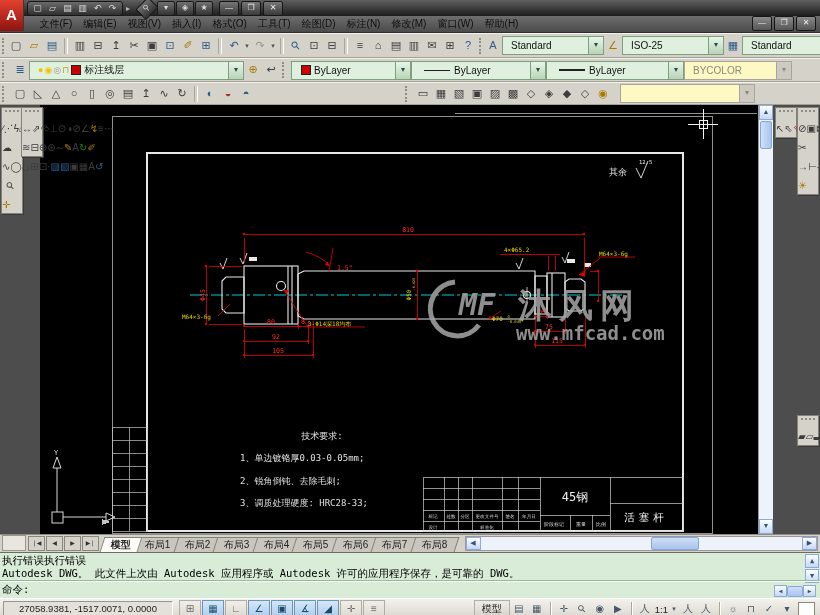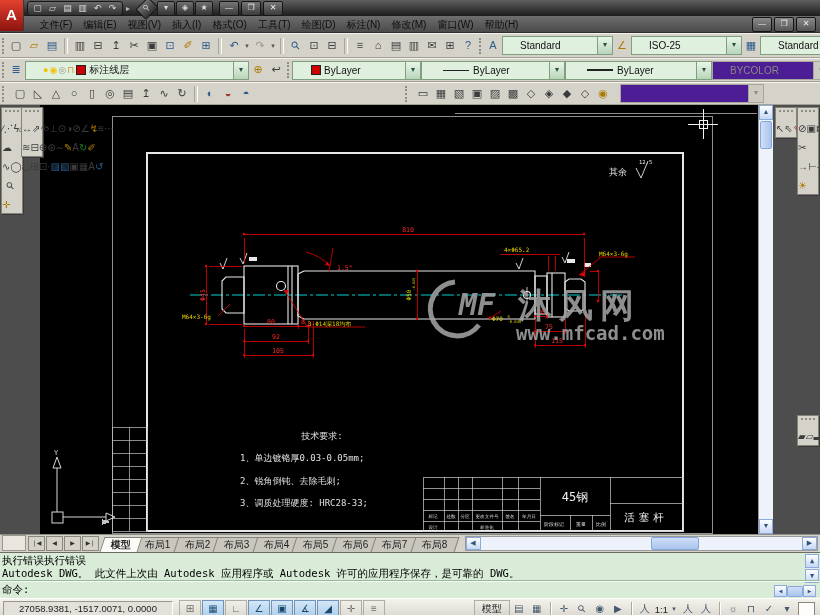--- a/index.html
+++ b/index.html
@@ -16,38 +16,38 @@
   .ic-input{width:160px;height:11px;background:#d9efd9;border:1px solid #6f8f6f;font-size:8.5px;color:#333;padding:0 3px;}
   .ic-input::placeholder{color:#70926f;}
   .icbtns{display:flex;margin:0 4px;}
   .icb{width:16px;height:13px;background:linear-gradient(#707070,#333);border:1px solid #191919;color:#ddd;
        font-size:8px;line-height:12px;text-align:center;margin-left:1px;border-radius:2px;}
   .wbtns{display:flex;margin-right:3px;}
   .wbtn{width:18px;height:13px;background:linear-gradient(#777,#3a3a3a);border:1px solid #151515;color:#eee;
         font-size:8px;line-height:11px;text-align:center;margin-left:2px;border-radius:2px;}
   .rot45{display:inline-block;transform:rotate(-45deg);}
   
-  .menubar{height:16px;background:linear-gradient(#6e6e6e,#4a4a4a);display:flex;align-items:center;padding-left:34px;
+  .menubar{height:16px;background:linear-gradient(#6e6e6e,#4a4a4a);display:flex;padding-left:34px;
            border-bottom:1px solid #2e2e2e;position:relative;z-index:5;}
   .mitem{font-size:10px;color:#0d0d0d;padding:0 5.5px;line-height:15px;white-space:nowrap;}
   .docbtns{margin-left:auto;display:flex;margin-right:4px;}
   .docbtns .wbtn{background:linear-gradient(#8a8a8a,#555);}
   
   .tbrow{display:flex;align-items:center;background:#d5d2ca;border-top:1px solid #f4f2ec;border-bottom:1px solid #a39f95;overflow:hidden;}
   .r1{height:23px;} .r2{height:22px;} .r3{height:21px;}
   .grip{width:4px;height:16px;margin:0 3px 0 2px;border-left:2px dotted #8f8c84;}
   .tbi{width:18px;height:18px;line-height:17px;text-align:center;font-size:11px;color:#3c3c3c;flex:none;}
   .tbi.sep{width:2px;height:16px;border-left:1px solid #a8a59b;border-right:1px solid #fcfbf7;margin:0 3px;}
   .tbi.sm{width:8px;font-size:7px;color:#555;}
   .cy{color:#a97c00;} .cb{color:#2b5d8b;} .cr{color:#a33026;} .cg{color:#1e7e1e;} .gray{color:#9a978f;}
   .combo{display:flex;align-items:center;height:17px;background:#dff0df;border:1px solid #7fa07f;font-size:10px;color:#111;
-         padding-left:17px;flex:none;}
+         padding-left:8px;flex:none;}
   .combo .arrow{margin-left:auto;width:14px;height:100%;background:linear-gradient(#e8f5e8,#b9d4b9);border-left:1px solid #7fa07f;
                 text-align:center;font-size:8px;line-height:16px;color:#24513f;}
-  .combo.disabled{background:#4c1d95;border-color:#a8a59d;color:#8b887f;}
+  .combo.disabled{background:#fef9c3;border-color:#a8a59d;color:#8b887f;}
   .combo.disabled .arrow{background:#cdcac2;color:#8b887f;border-color:#a8a59d;}
   .mi{font-size:9px;margin-right:1px;line-height:15px;}
   .sw{width:8px;height:8px;background:#c00;border:1px solid #222;margin:0 3px 0 1px;flex:none;}
   .lt{width:26px;border-top:1px solid #222;margin:0 4px;flex:none;}
   .lt.thick{border-top-width:2px;}
   
   .main{position:relative;height:429px;background:#4d4d4d;}
   .canvas{position:absolute;left:40px;top:0;width:718px;height:429px;background:#000;}
   .vcol{position:absolute;width:20px;background:#d5d2ca;border:1px solid #84817a;box-shadow:1px 1px 0 #3a3a3a;}
   .vgrip{height:4px;margin:2px 3px;border-top:2px dotted #8f8c84;}

